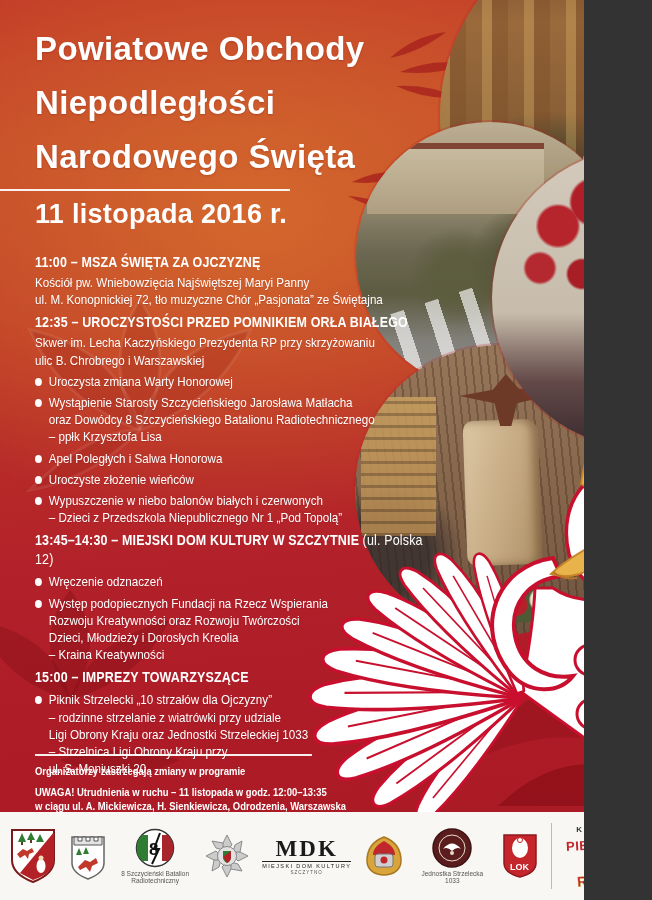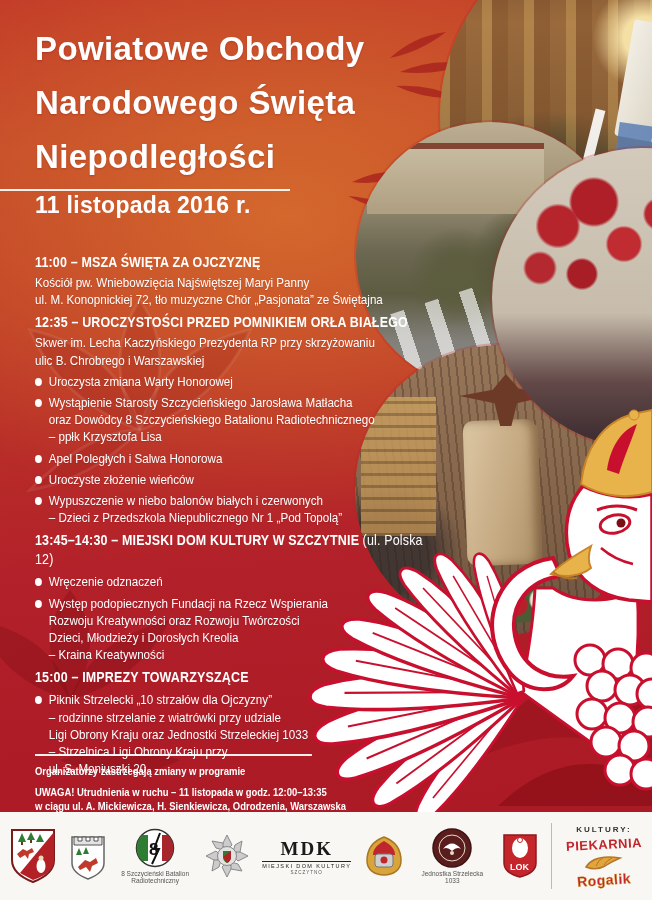--- a/index.html
+++ b/index.html
@@ -1,17 +1,17 @@
 <!DOCTYPE html>
 <html lang="pl"><head>
 <meta charset="utf-8">
 <style>
   html,body{margin:0;padding:0;background:#333;}
   .poster{
-    position:relative;width:652px;height:900px;overflow:hidden;
+    position:relative;width:584px;height:900px;overflow:hidden;
     font-family:"Liberation Sans", sans-serif;color:#fff;
     background:
       radial-gradient(ellipse 640px 430px at 44% 24%, rgba(214,109,45,.88), rgba(214,109,45,0) 72%),
       linear-gradient(175deg,#c23a28 0%,#c4472a 16%,#bf3d28 32%,#b72b28 48%,#b2202a 62%,#ad1b26 80%,#a81a24 100%);
   }
   .decor,.eagle{position:absolute;pointer-events:none;}
   .decor{left:0;top:0;z-index:1;}
   .eagle{left:285px;top:408px;width:367px;height:404px;z-index:7;}
 
   
@@ -63,38 +63,38 @@
        radial-gradient(circle at 20% 50%, #c0272d 0 12%, transparent 14%),
        radial-gradient(circle at 40% 40%, #f0e8da 0 10%, transparent 12%),
        radial-gradient(circle at 58% 55%, #b5212a 0 12%, transparent 14%),
        radial-gradient(circle at 76% 42%, #ece3d2 0 10%, transparent 12%),
        radial-gradient(circle at 90% 55%, #bb242c 0 10%, transparent 12%),
        #4c5a36;}
 
   
   .title{position:absolute;left:35px;top:22px;z-index:8;font-size:33px;font-weight:700;line-height:54px;letter-spacing:.4px;text-shadow:0 1px 2px rgba(100,10,10,.25);}
   .date-rule{position:absolute;left:0;top:189px;width:290px;height:2px;background:rgba(255,255,255,.92);z-index:8;}
-  .date{position:absolute;left:35px;top:192px;z-index:8;font-size:23px;font-weight:700;letter-spacing:.3px;}
+  .date{position:absolute;left:35px;top:199px;z-index:8;font-size:27px;font-weight:700;letter-spacing:.3px;}
   .col{position:absolute;left:35px;top:248px;width:465px;z-index:8;transform:scaleX(.86);transform-origin:0 0;}
   .sec-heading{font-size:14.5px;font-weight:700;line-height:19px;margin:5px 0 2px;letter-spacing:.2px;}
   .hsuf{font-weight:400;margin-left:4px;}
   .sec-line{font-size:13.5px;line-height:17.2px;text-shadow:0 1px 1px rgba(100,10,10,.2);}
   .bullet{display:flex;margin-top:4px;}
   .dot{flex:none;width:8px;height:8px;border-radius:50%;background:#fff;margin:5px 8px 0 0;}
   .footer{position:absolute;left:35px;top:754px;width:465px;z-index:8;transform:scaleX(.86);transform-origin:0 0;}
   .foot-rule{width:322px;height:2px;background:rgba(255,255,255,.92);margin-bottom:8px;}
   .note{font-size:11px;font-weight:700;line-height:14px;}
   .note1{margin-bottom:7px;}
 
   
   .band{position:absolute;left:0;top:812px;width:652px;height:88px;background:#f8f7f4;z-index:9;
     display:flex;align-items:center;justify-content:space-between;padding:0 10px;box-sizing:border-box;}
   .logo-item{display:flex;flex-direction:column;align-items:center;justify-content:center;}
   .logo-cap{font-size:6.5px;line-height:7.5px;color:#555;text-align:center;margin-top:2px;width:72px;}
-  .mdk-letters{font-family:"Liberation Serif", serif;font-size:19px;font-weight:700;color:#1a1a1a;letter-spacing:2px;line-height:22px;}
+  .mdk-letters{font-family:"Liberation Serif", serif;font-size:23px;font-weight:700;color:#1a1a1a;letter-spacing:2px;line-height:22px;}
   .mdk-cap{font-size:5.5px;letter-spacing:1.4px;color:#222;border-top:1px solid #222;padding-top:1px;margin-top:1px;}
   .mdk-town{font-size:4.5px;letter-spacing:1px;color:#555;margin-top:1px;}
   .sp-divider{width:1px;height:66px;background:#bbb;}
   .sponsor{display:flex;flex-direction:column;align-items:center;}
   .sponsor-label{font-size:8px;font-weight:700;letter-spacing:2px;color:#333;margin-bottom:3px;}
   .sponsor-n1{font-size:13px;font-weight:700;color:#c2262c;transform:rotate(-3deg);letter-spacing:.5px;}
   .sponsor-n2{font-size:14px;font-weight:700;color:#c2262c;transform:rotate(-4deg);-webkit-text-stroke:.4px #d9a43a;letter-spacing:.5px;}
 </style>
 </head>
 <body>
@@ -220,22 +220,22 @@
     <ellipse cx="330" cy="116" rx="15" ry="9" fill="#ffffff" stroke="#c8102e" stroke-width="3" transform="rotate(-12 330 116)"></ellipse>
     <circle cx="336" cy="115" r="4.5" fill="#7a1016"></circle>
     <path d="M312,102 Q332,94 352,102" stroke="#c8102e" stroke-width="3" fill="none"></path>
     <path d="M306,138 C292,146 276,156 266,166 C280,170 296,168 306,160 C302,152 304,144 306,138 Z" fill="#e9b34c" stroke="#c8852a" stroke-width="2"></path>
     <path d="M268,164 Q278,172 292,170" stroke="#b5762a" stroke-width="2" fill="none"></path>
     <path d="M316,140 Q330,152 348,156" stroke="#c8102e" stroke-width="2.5" fill="none"></path>
   </svg>
 
   <div class="title">
     <div>Powiatowe Obchody</div>
+    <div>Niepodległości</div>
     <div>Narodowego Święta</div>
-    <div>Niepodległości</div>
   </div>
   <div class="date-rule"></div>
   <div class="date">11 listopada 2016 r.</div>
 
   <div class="col">
 
     <div class="section">
       <div class="sec-heading">11:00 – MSZA ŚWIĘTA ZA OJCZYZNĘ</div>
       <div class="sec-line">Kościół pw. Wniebowzięcia Najświętszej Maryi Panny</div>
       <div class="sec-line">ul. M. Konopnickiej 72, tło muzyczne Chór „Pasjonata” ze Świętajna</div>

